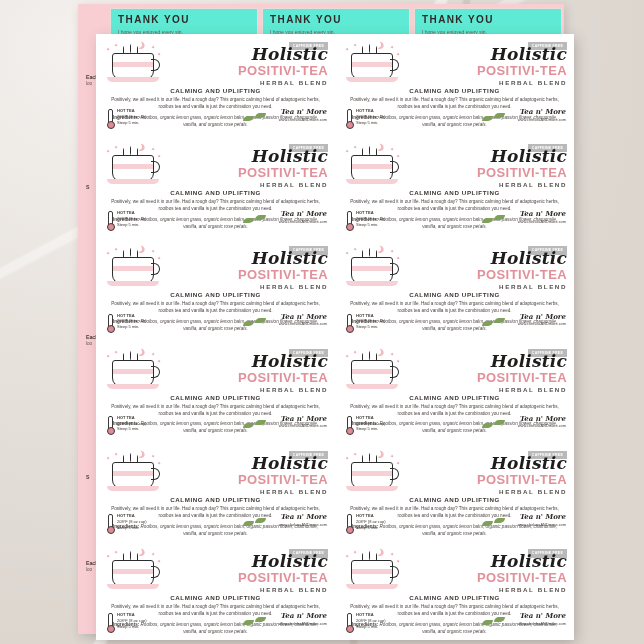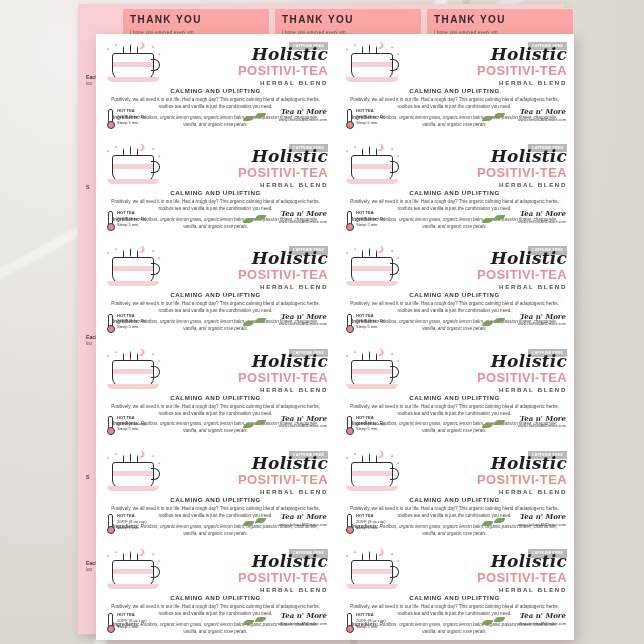--- a/index.html
+++ b/index.html
@@ -33,22 +33,22 @@
     position:absolute;left:0;top:0;width:116px;height:100%;
     color:#4b3a38;font-size:5px;line-height:1.35;
   }
   .back-block{position:absolute;left:8px;width:104px;}
   .back-block .bb-title{font-weight:bold;font-size:5.2px;}
   .back-block .bb-line{font-size:4.6px;color:#6a5350;}
 
   
   .ty-row{position:absolute;left:0;top:4px;width:100%;height:44px;}
   .ty-card{
-    position:absolute;top:0;width:148px;height:42px;background:#fca5a5;
-    border:1px solid #e7dcd8;box-sizing:border-box;padding:5px 7px;margin-left:12px;
+    position:absolute;top:0;width:148px;height:42px;background:#5eead4;
+    border:1px solid #e7dcd8;box-sizing:border-box;padding:5px 7px;
   }
   .ty-title{font-size:10px;font-weight:bold;letter-spacing:1.4px;color:#2f2a29;}
   .ty-sub{font-size:5px;color:#6f5c59;margin-top:4px;}
 
   
   #sheet-front{
     position:absolute;left:96px;top:34px;width:478px;height:606px;
     background:#ffffff;
     box-shadow:3px 4px 12px rgba(80,65,60,.25);
   }

